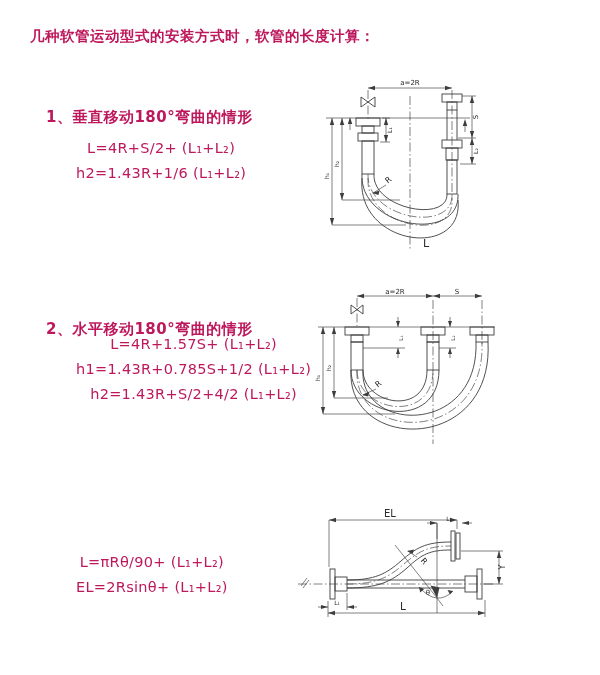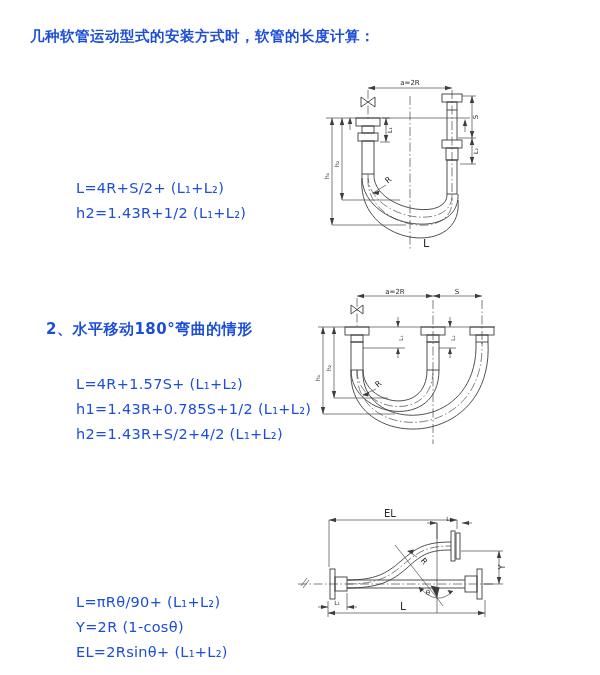--- a/index.html
+++ b/index.html
@@ -1,38 +1,39 @@
 <!DOCTYPE html>
 <html><head>
 <meta charset="utf-8">
 <style>
   html,body{margin:0;padding:0;background:#ffffff;}
   .doc{position:relative;width:600px;height:675px;background:#ffffff;overflow:hidden;
-       font-family:"DejaVu Sans","Liberation Sans",sans-serif;color:#1d4ed8;}
+       font-family:"DejaVu Sans","Liberation Sans",sans-serif;color:#be185d;text-align:center;}
   .title{position:absolute;left:30px;top:27px;font-size:14.5px;font-weight:bold;letter-spacing:.5px;white-space:nowrap;}
   .sec-head{position:absolute;left:46px;font-size:15px;font-weight:bold;letter-spacing:.5px;white-space:nowrap;}
-  .formulas{position:absolute;left:76px;margin-top:40px;}
+  .formulas{position:absolute;left:76px;}
   .formula{font-size:14.5px;height:25px;line-height:25px;white-space:nowrap;letter-spacing:.3px;}
   svg.diag{position:absolute;}
   .ln{stroke:#3d3d3d;stroke-width:.9;fill:none;}
   .tn{stroke-width:.65;}
   .cl{stroke-dasharray:9 2.5 1.5 2.5;}
   .ah{fill:#3d3d3d;stroke:none;}
   .dt{fill:#2a2a2a;}
 </style>
 </head>
 <body>
 
 <div class="doc">
 
   <div class="title">几种软管运动型式的安装方式时，软管的长度计算：</div>
 
+  <div class="sec-head" style="top:108px">1、垂直移动180°弯曲的情形</div>
   <div class="formulas" style="top:136px">
     <div class="formula">L=4R+S/2+ (L₁+L₂)</div>
-    <div class="formula">h2=1.43R+1/2 (L₁+L₂)</div>
+    <div class="formula">h2=1.43R+1/6 (L₁+L₂)</div>
   </div>
 
   <svg class="diag" style="left:310px;top:76px" width="290" height="182" viewBox="0 0 290 182">
     <defs>
       <pattern id="hp1" width="4" height="4" patternUnits="userSpaceOnUse">
         <path d="M0,4 L4,0 M0,0 L4,4" stroke="#6e6e6e" stroke-width="0.5"></path>
       </pattern>
     </defs>
 
     <g>
@@ -209,21 +210,20 @@
 
     <g>
       <path class="ln tn" d="M66,103 L53,109"></path>
       <path class="ah" d="M52,109 l7,-3.2 l-0.8,4.8 z"></path>
       <text class="dt" font-size="8" text-anchor="middle" transform="translate(70,100) rotate(-38)">R</text>
     </g>
   </svg>
 
   <div class="formulas" style="top:550px">
     <div class="formula">L=πRθ/90+ (L₁+L₂)</div>
-    <div class="formula">Y=2R (1-cosθ)</div>
     <div class="formula">EL=2Rsinθ+ (L₁+L₂)</div>
   </div>
 
   <svg class="diag" style="left:295px;top:503px" width="218" height="125" viewBox="0 0 218 125">
 
     <path class="ln tn cl" d="M3,81 H200"></path>
     <path class="ln tn" d="M8,85 L14,77 M6,83 L12,75"></path>
 
     <g>
       <rect class="ln" x="35" y="66" width="5" height="30"></rect>

